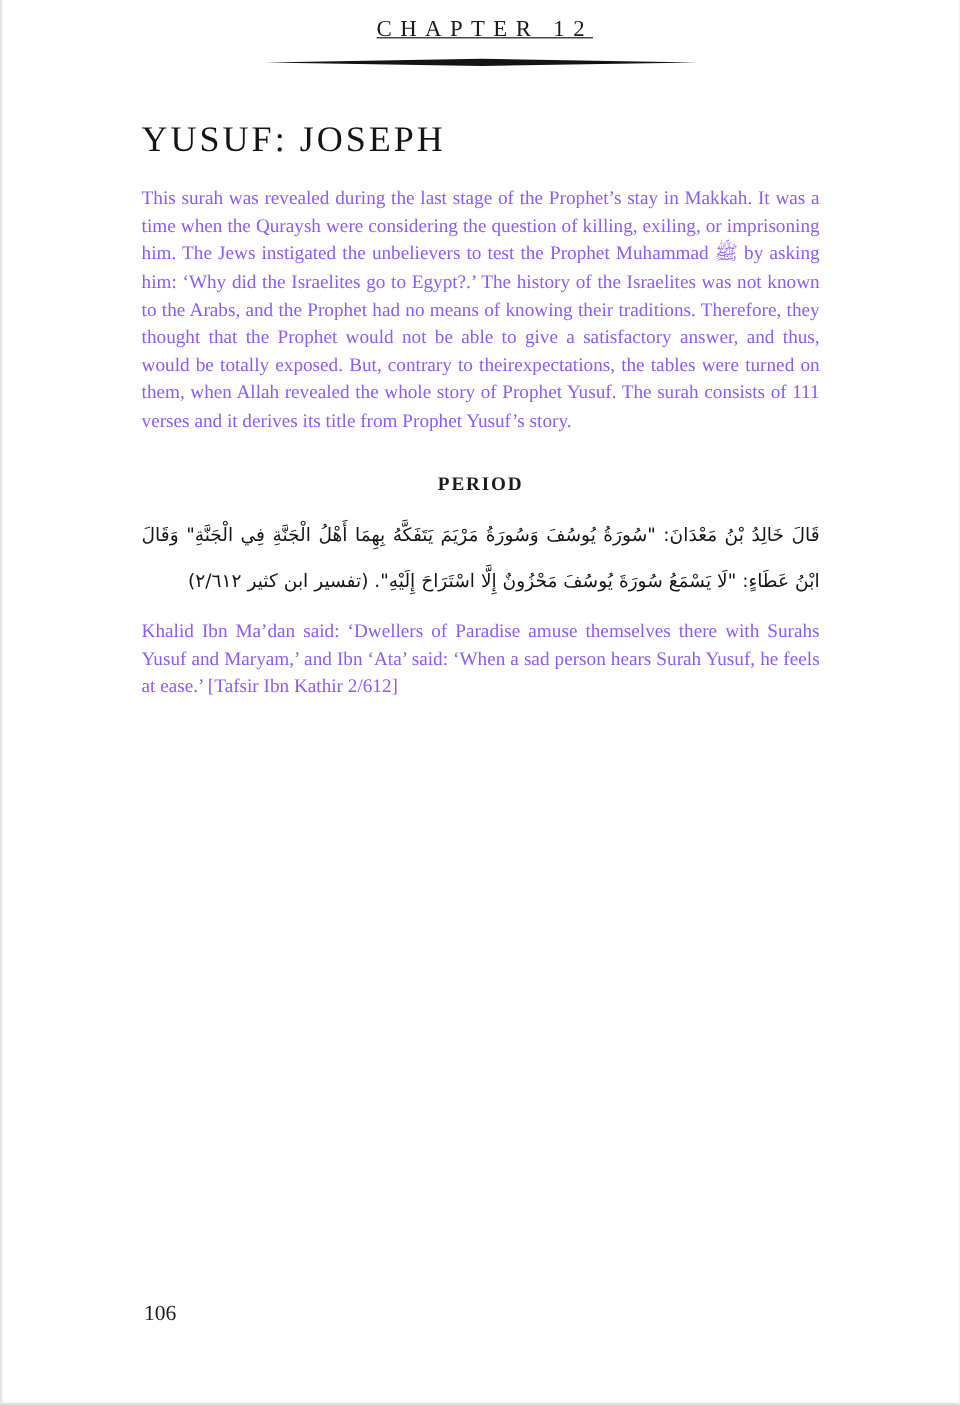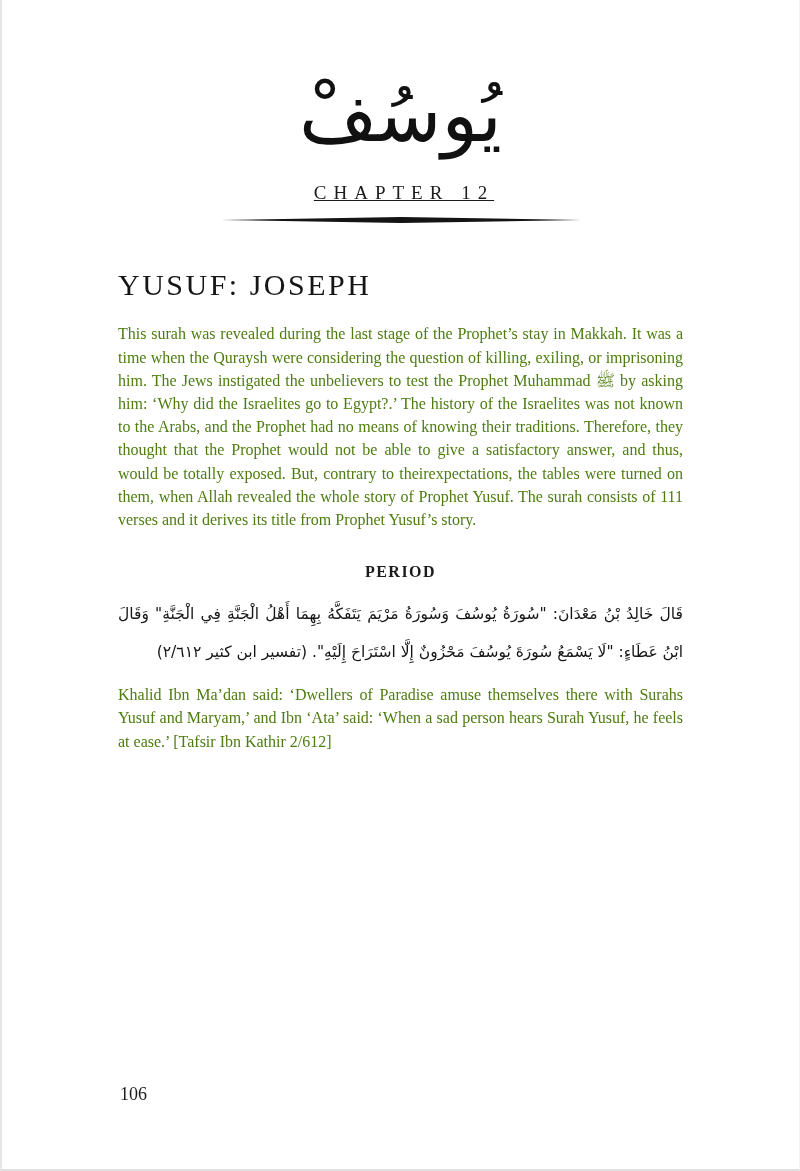--- a/index.html
+++ b/index.html
@@ -59,21 +59,21 @@
   }
   .section-heading.virtues {
     margin-top: 32px;
   }
   .body-para {
     margin: 20px 0 0 0;
     font-size: 16px;
     line-height: 23.2px;
     text-align: justify;
     text-justify: inter-word;
-    color: #4d7c0f;
+    color: #8b5cf6;
   }
   .arabic-para {
     direction: rtl;
     unicode-bidi: embed;
     margin: 14px 0 0 0;
     font-family: "DejaVu Sans", sans-serif;
     font-size: 15.5px;
     line-height: 38px;
     text-align: justify;
     text-justify: inter-word;
@@ -91,21 +91,20 @@
     font-size: 18px;
     color: #1d1d1d;
   }
 </style>
 </head>
 <body>
 
 <div class="page">
 
   <header>
-    <div class="calligraphy">يُوسُفْ</div>
 
     <div class="chapter-label">CHAPTER 12</div>
 
     <svg class="divider" width="360" height="8" viewBox="0 0 360 8" aria-hidden="true">
       <polygon points="0,4 180,1 360,4 180,7" fill="#141414"></polygon>
     </svg>
 
     <h1 class="chapter-title">YUSUF: JOSEPH</h1>
   </header>
 

